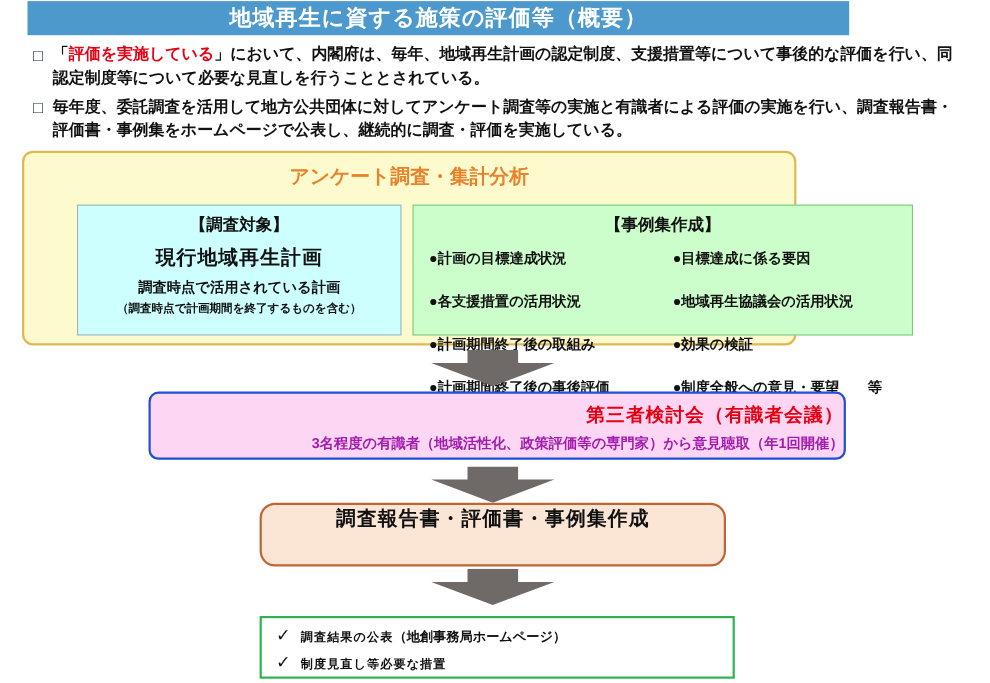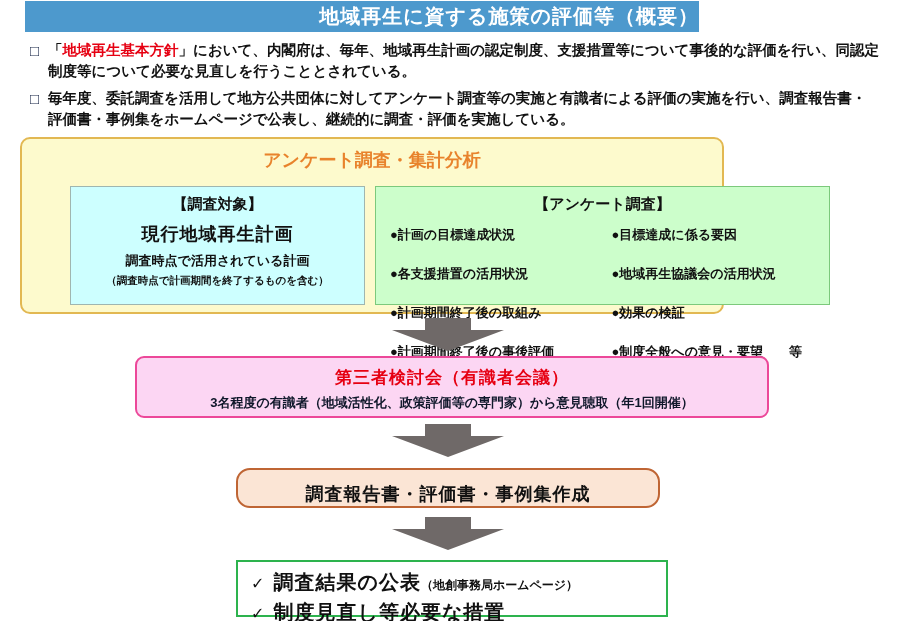--- a/index.html
+++ b/index.html
@@ -4,22 +4,22 @@
 <style>
   * { margin:0; padding:0; box-sizing:border-box; }
   html,body { background:#ffffff; }
   .page {
     position:relative; width:900px; height:621px; background:#ffffff;
     font-family:"Liberation Sans","DejaVu Sans",sans-serif; color:#111;
     overflow:hidden;
   }
   
   .header-bar {
-    position:absolute; left:25px; top:1px; width:674px; height:31px;
-    background:#4d99cd; display:flex; align-items:center; justify-content:flex-end;
+    position:absolute; left:25px; top:1px; width:747px; height:31px;
+    background:#4d99cd; display:flex; align-items:center; justify-content:center;
   }
   .header-bar .title {
     color:#ffffff; font-size:20px; font-weight:bold; letter-spacing:1px;
   }
   
   .intro { position:absolute; left:30px; top:40px; width:850px; }
   .bullet-item { display:flex; align-items:flex-start; margin-bottom:5px; }
   .sq-bullet {
     flex:0 0 auto; font-size:15px; font-weight:bold; line-height:1.4;
     margin-right:9px; color:#0d1b3e;
@@ -52,72 +52,72 @@
   .survey-col { display:flex; flex-direction:column; row-gap:21px; }
   .survey-col.left { width:222px; }
   .survey-col.right { width:208px; }
   .survey-col span { font-size:13px; font-weight:bold; white-space:nowrap; }
   
   .down-arrow { position:absolute; left:392px; width:112px; height:33px; }
   .arrow1 { top:318px; } .arrow2 { top:424px; } .arrow3 { top:517px; }
   
   .pink-box {
     position:absolute; left:135px; top:356px; width:634px; height:62px;
-    background:#fcd6f3; border:2px solid #ec4899; border-radius:9px; text-align:center;
+    background:#fcd6f3; border:2px solid #1d4ed8; border-radius:9px; text-align:right;
   }
   .pink-box .t { margin-top:8px; font-size:17px; font-weight:bold; color:#e60012; letter-spacing:1px; }
-  .pink-box .s { margin-top:5px; font-size:13px; font-weight:bold; color:#0f172a; }
+  .pink-box .s { margin-top:5px; font-size:13px; font-weight:bold; color:#a21caf; }
   
   .report-box {
-    position:absolute; left:236px; top:468px; width:424px; height:40px;
+    position:absolute; left:236px; top:457px; width:424px; height:58px;
     background:#fbe5d5; border:2px solid #bf6534; border-radius:14px;
-    display:flex; align-items:flex-end; justify-content:center;
+    display:flex; align-items:flex-start; justify-content:center;
   }
   .report-box .t { font-size:18px; font-weight:bold; color:#111; letter-spacing:1px; }
   
   .outcome-box {
     position:absolute; left:236px; top:560px; width:432px; height:57px;
     background:#ffffff; border:2px solid #2db34e; padding:5px 0 0 13px;
   }
   .outcome-line { display:flex; align-items:baseline; line-height:1.5; }
   .check { font-size:16px; font-weight:bold; margin-right:9px; }
-  .outcome-main { font-size:20px; font-weight:bold; letter-spacing:1px; }
+  .outcome-main { font-size:11px; font-weight:bold; letter-spacing:1px; }
   .outcome-note { font-size:12px; font-weight:bold; }
 </style>
 </head>
 <body>
 
 <div class="page">
 
   <div class="header-bar">
     <span class="title">地域再生に資する施策の評価等（概要）</span>
   </div>
 
   <div class="intro">
     <div class="bullet-item">
       <span class="sq-bullet">□</span>
-      <div class="bullet-text"><span>「</span><span class="red-accent">地域再生基本方針</span><span>」において、内閣府は、毎年、地域再生計画の認定制度、支援措置等について事後的な評価を行い、同認定制度等について必要な見直しを行うこととされている。</span></div>
+      <div class="bullet-text"><span>「</span><span class="red-accent">評価を実施している</span><span>」において、内閣府は、毎年、地域再生計画の認定制度、支援措置等について事後的な評価を行い、同認定制度等について必要な見直しを行うこととされている。</span></div>
     </div>
     <div class="bullet-item">
       <span class="sq-bullet">□</span>
       <div class="bullet-text">毎年度、委託調査を活用して地方公共団体に対してアンケート調査等の実施と有識者による評価の実施を行い、調査報告書・評価書・事例集をホームページで公表し、継続的に調査・評価を実施している。</div>
     </div>
   </div>
 
   <div class="panel-yellow">
     <div class="panel-title">アンケート調査・集計分析</div>
     <div class="panel-body">
       <div class="box-cyan">
         <div class="h">【調査対象】</div>
         <div class="main">現行地域再生計画</div>
         <div class="sub">調査時点で活用されている計画</div>
         <div class="note">（調査時点で計画期間を終了するものを含む）</div>
       </div>
       <div class="box-green">
-        <div class="h">【アンケート調査】</div>
+        <div class="h">【事例集作成】</div>
         <div class="survey-grid">
           <div class="survey-col left">
             <span>●計画の目標達成状況</span>
             <span>●各支援措置の活用状況</span>
             <span>●計画期間終了後の取組み</span>
             <span>●計画期間終了後の事後評価</span>
           </div>
           <div class="survey-col right">
             <span>●目標達成に係る要因</span>
             <span>●地域再生協議会の活用状況</span>

